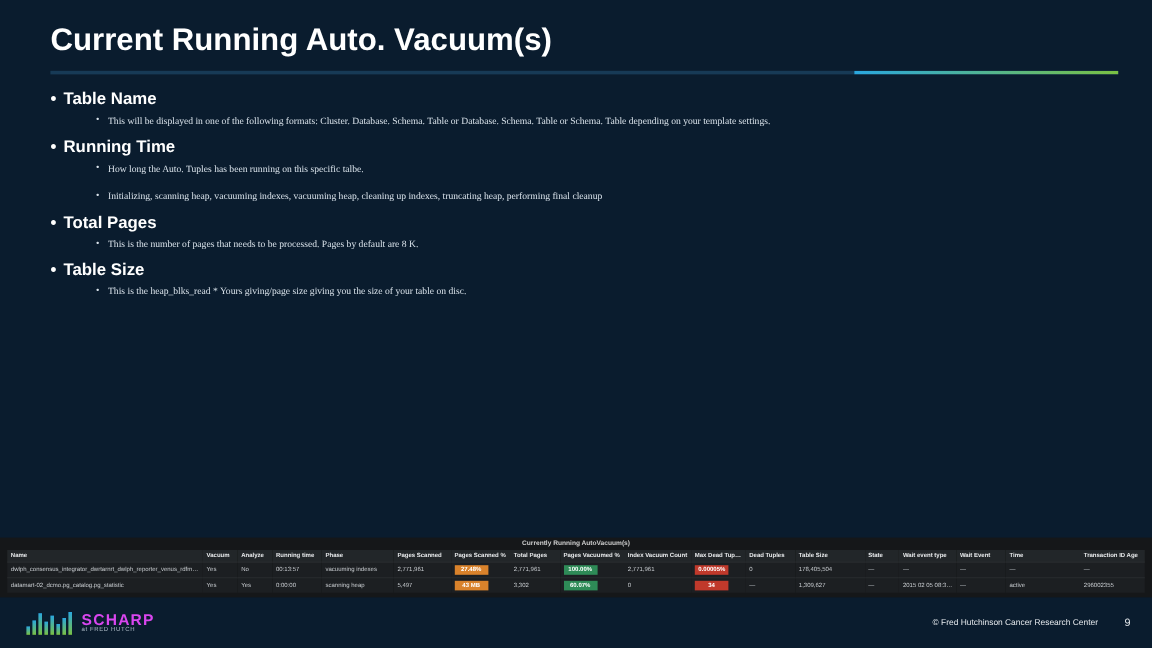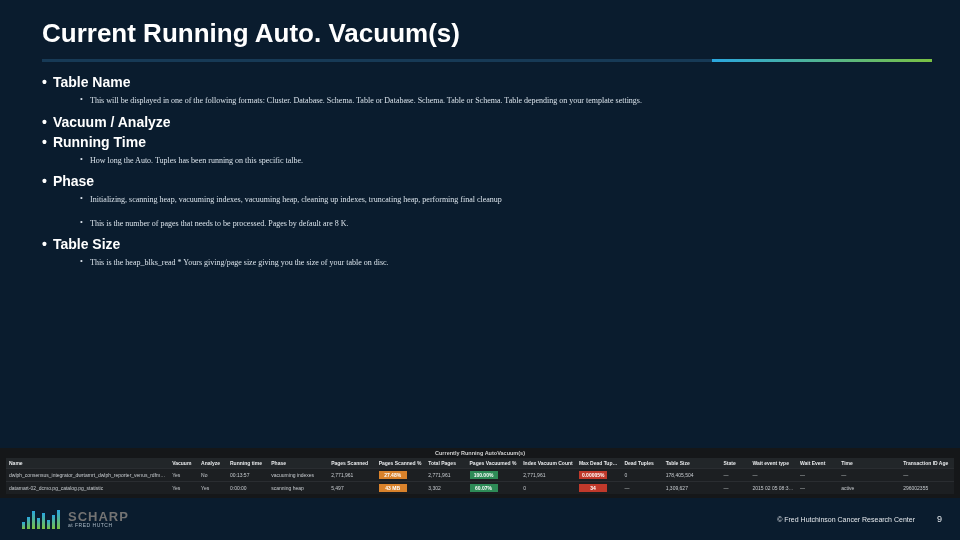--- a/index.html
+++ b/index.html
@@ -120,51 +120,50 @@
   .logo-bars {
     display: flex; align-items: flex-end; gap: 2px;
     height: 20px;
   }
   .logo-bars span {
     width: 3px;
     background: linear-gradient(180deg, #2aa7df 0%, #7ac143 100%);
     display: inline-block;
   }
   .logo-text { display:flex; flex-direction:column; line-height:1; }
-  .logo-name { font-size: 13px; font-weight: 700; letter-spacing: 1px; color: #737373; }
+  .logo-name { font-size: 13px; font-weight: 700; letter-spacing: 1px; color: #d946ef; }
   .logo-sub { font-size: 5px; color: #aebcc7; letter-spacing: 0.5px; }
   .foot-right { display:flex; align-items:center; gap: 22px; }
   .copyright { font-size: 7px; color: #e4e8ec; }
   .pagenum { font-size: 9px; color: #e4e8ec; }
 </style>
 </head>
 <body>
 
 <div class="slide">
 
   <div class="title">Current Running Auto. Vacuum(s)</div>
   <div class="rule"></div>
 
   <div class="content" id="content-list">
       <div class="item">
         <div class="item-title"><span class="item-bullet">•</span>Table Name</div>
         <div class="item-desc">This will be displayed in one of the following formats: Cluster. Database. Schema. Table or Database. Schema. Table or Schema. Table depending on your template settings.</div>
       </div>
       <div class="item">
-        <div class="item-title"><span class="item-bullet">•</span>Vacuum / Analyze</div>
       </div>
       <div class="item">
         <div class="item-title"><span class="item-bullet">•</span>Running Time</div>
         <div class="item-desc">How long the Auto. Tuples has been running on this specific talbe.</div>
       </div>
       <div class="item">
-        <div class="item-title"><span class="item-bullet">•</span>Phase</div>
         <div class="item-desc">Initializing, scanning heap, vacuuming indexes, vacuuming heap, cleaning up indexes, truncating heap, performing final cleanup</div>
       </div>
       <div class="item">
+        <div class="item-title"><span class="item-bullet">•</span>Total Pages</div>
         <div class="item-desc">This is the number of pages that needs to be processed. Pages by default are 8 K.</div>
       </div>
       <div class="item">
         <div class="item-title"><span class="item-bullet">•</span>Table Size</div>
         <div class="item-desc">This is the heap_blks_read * Yours giving/page size giving you the size of your table on disc.</div>
       </div>
     </div>
 
   <div class="shot">
     <div class="shot-title">Currently Running AutoVacuum(s)</div>

